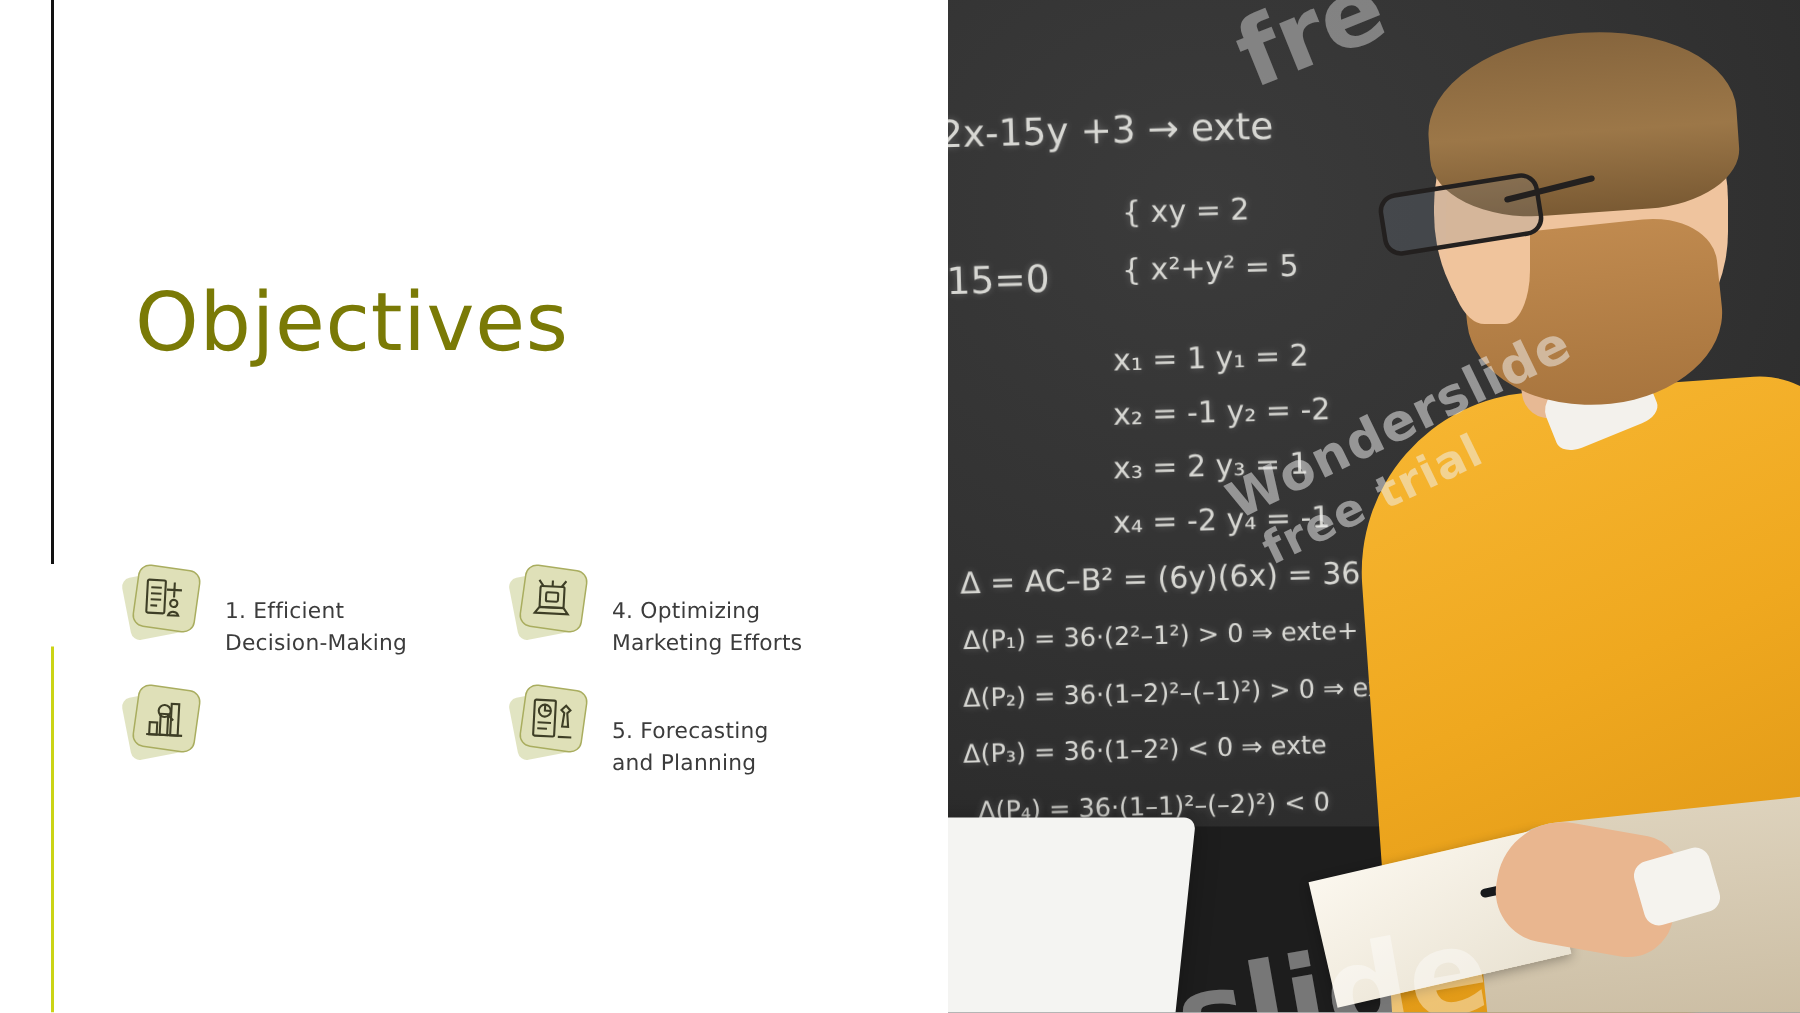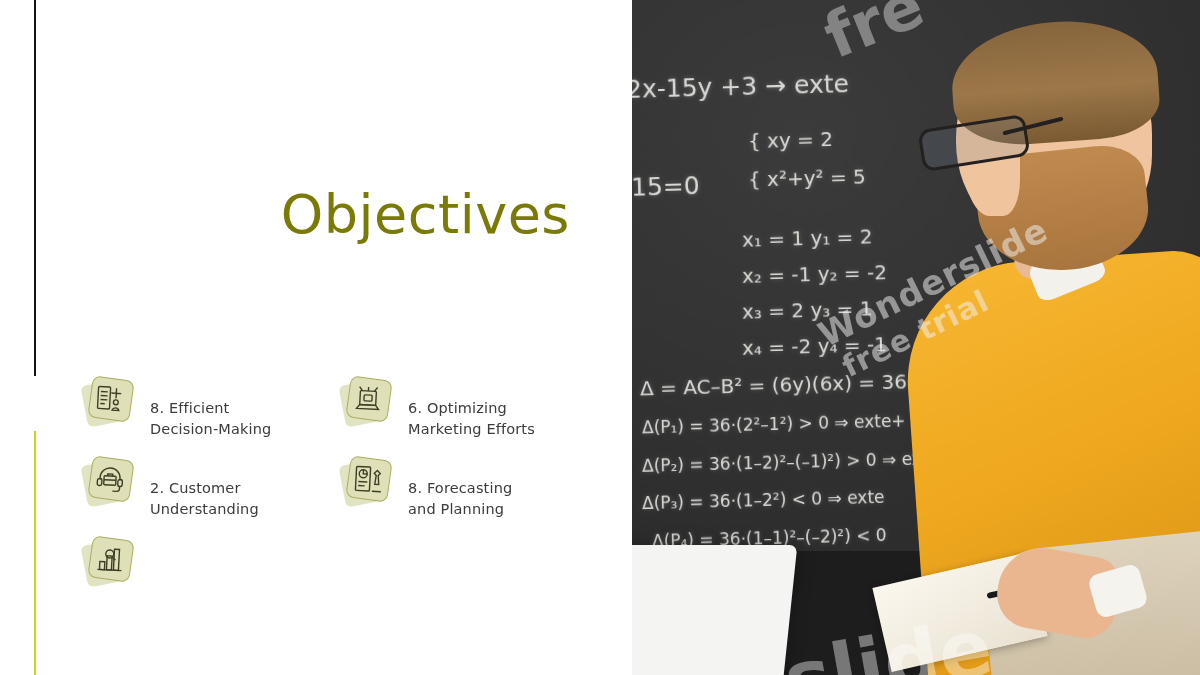--- a/index.html
+++ b/index.html
@@ -34,21 +34,21 @@
     position: absolute;
     left: 90px; top: 183px;
     width: 480px;
     color: #7a7a06;
     font-family: "DejaVu Sans", sans-serif;
     font-size: 54px;
     font-weight: 400;
     line-height: 1.18;
     letter-spacing: 0.5px;
   }
-  .title .ln { display: block; text-align: right; }
+  .title .ln { display: block; }
 
   
   .items {
     position: absolute;
     left: 82px; top: 378px;
     width: 520px;
   }
   .col {
     position: absolute;
     top: 0;
@@ -320,41 +320,24 @@
             <rect x="4" y="4" width="12" height="22" rx="1"></rect>
             <line x1="6.5" y1="9" x2="13.5" y2="9"></line>
             <line x1="6.5" y1="13" x2="13.5" y2="13"></line>
             <line x1="6.5" y1="17" x2="13.5" y2="17"></line>
             <line x1="6.5" y1="21" x2="11" y2="21"></line>
             <path d="M22 5v10M17 10h10"></path>
             <circle cx="22" cy="19" r="2.4"></circle>
             <path d="M18.6 27a3.6 3.6 0 0 1 6.8 0z"></path>
           </svg>
         </div>
-        <div class="item-text" style="white-space:pre-line">8. Efficient
+        <div class="item-text" style="white-space:pre-line">1. Efficient
 Decision-Making</div>
       </div>
 
-      <div class="item">
-        <div class="item-icon">
-          <div class="plate-back"></div>
-            <div class="plate-front"></div>
-          <svg viewBox="0 0 32 32" fill="none" stroke="#3e3e26" stroke-width="1.4">
-            <path d="M6 17v-2a10 10 0 0 1 20 0v2"></path>
-            <rect x="3.5" y="16" width="4.5" height="7" rx="2"></rect>
-            <rect x="24" y="16" width="4.5" height="7" rx="2"></rect>
-            <path d="M26 23v2a3 3 0 0 1-3 3h-4"></path>
-            <rect x="10" y="13" width="12" height="9" rx="1"></rect>
-            <path d="M13.5 13v-2h5v2"></path>
-            <line x1="10" y1="17" x2="22" y2="17"></line>
-          </svg>
-        </div>
-        <div class="item-text" style="white-space:pre-line">2. Customer
-Understanding</div>
-      </div>
 
       <div class="item">
         <div class="item-icon">
           <div class="plate-back"></div>
             <div class="plate-front"></div>
           <svg viewBox="0 0 32 32" fill="none" stroke="#3e3e26" stroke-width="1.4">
             <line x1="4" y1="27" x2="28" y2="27"></line>
             <rect x="6" y="19" width="5" height="8"></rect>
             <rect x="13" y="13" width="5" height="14"></rect>
             <rect x="20" y="6" width="5" height="21"></rect>
@@ -372,39 +355,39 @@
         <div class="item-icon">
           <div class="plate-back"></div>
             <div class="plate-front"></div>
           <svg viewBox="0 0 32 32" fill="none" stroke="#3e3e26" stroke-width="1.4">
             <rect x="8" y="8" width="16" height="14" rx="1"></rect>
             <path d="M5 26h22l-3-4H8z"></path>
             <path d="M10 8 7 4M22 8l3-4M16 8V4"></path>
             <rect x="12" y="12" width="8" height="6" rx="1"></rect>
           </svg>
         </div>
-        <div class="item-text" style="white-space:pre-line">6. Optimizing
+        <div class="item-text" style="white-space:pre-line">4. Optimizing
 Marketing Efforts</div>
       </div>
 
       <div class="item">
         <div class="item-icon">
           <div class="plate-back"></div>
             <div class="plate-front"></div>
           <svg viewBox="0 0 32 32" fill="none" stroke="#3e3e26" stroke-width="1.4">
             <rect x="4" y="4" width="14" height="24" rx="1"></rect>
             <circle cx="11" cy="11" r="4"></circle>
             <path d="M11 7v4h4"></path>
             <line x1="6.5" y1="19" x2="15.5" y2="19"></line>
             <line x1="6.5" y1="23" x2="13" y2="23"></line>
             <path d="M22 10l3-3 3 3-2 2 1 9h-4l1-9z"></path>
             <line x1="20.5" y1="28" x2="29.5" y2="28"></line>
           </svg>
         </div>
-        <div class="item-text" style="white-space:pre-line">8. Forecasting
+        <div class="item-text" style="white-space:pre-line">5. Forecasting
 and Planning</div>
       </div>
 
     </div>
   </div>
 
   <div class="photo">
     <div class="board"></div>
 
     <div class="chalk" style="left:-6px;  top:72px;">2x-15y +3 → exte</div>

